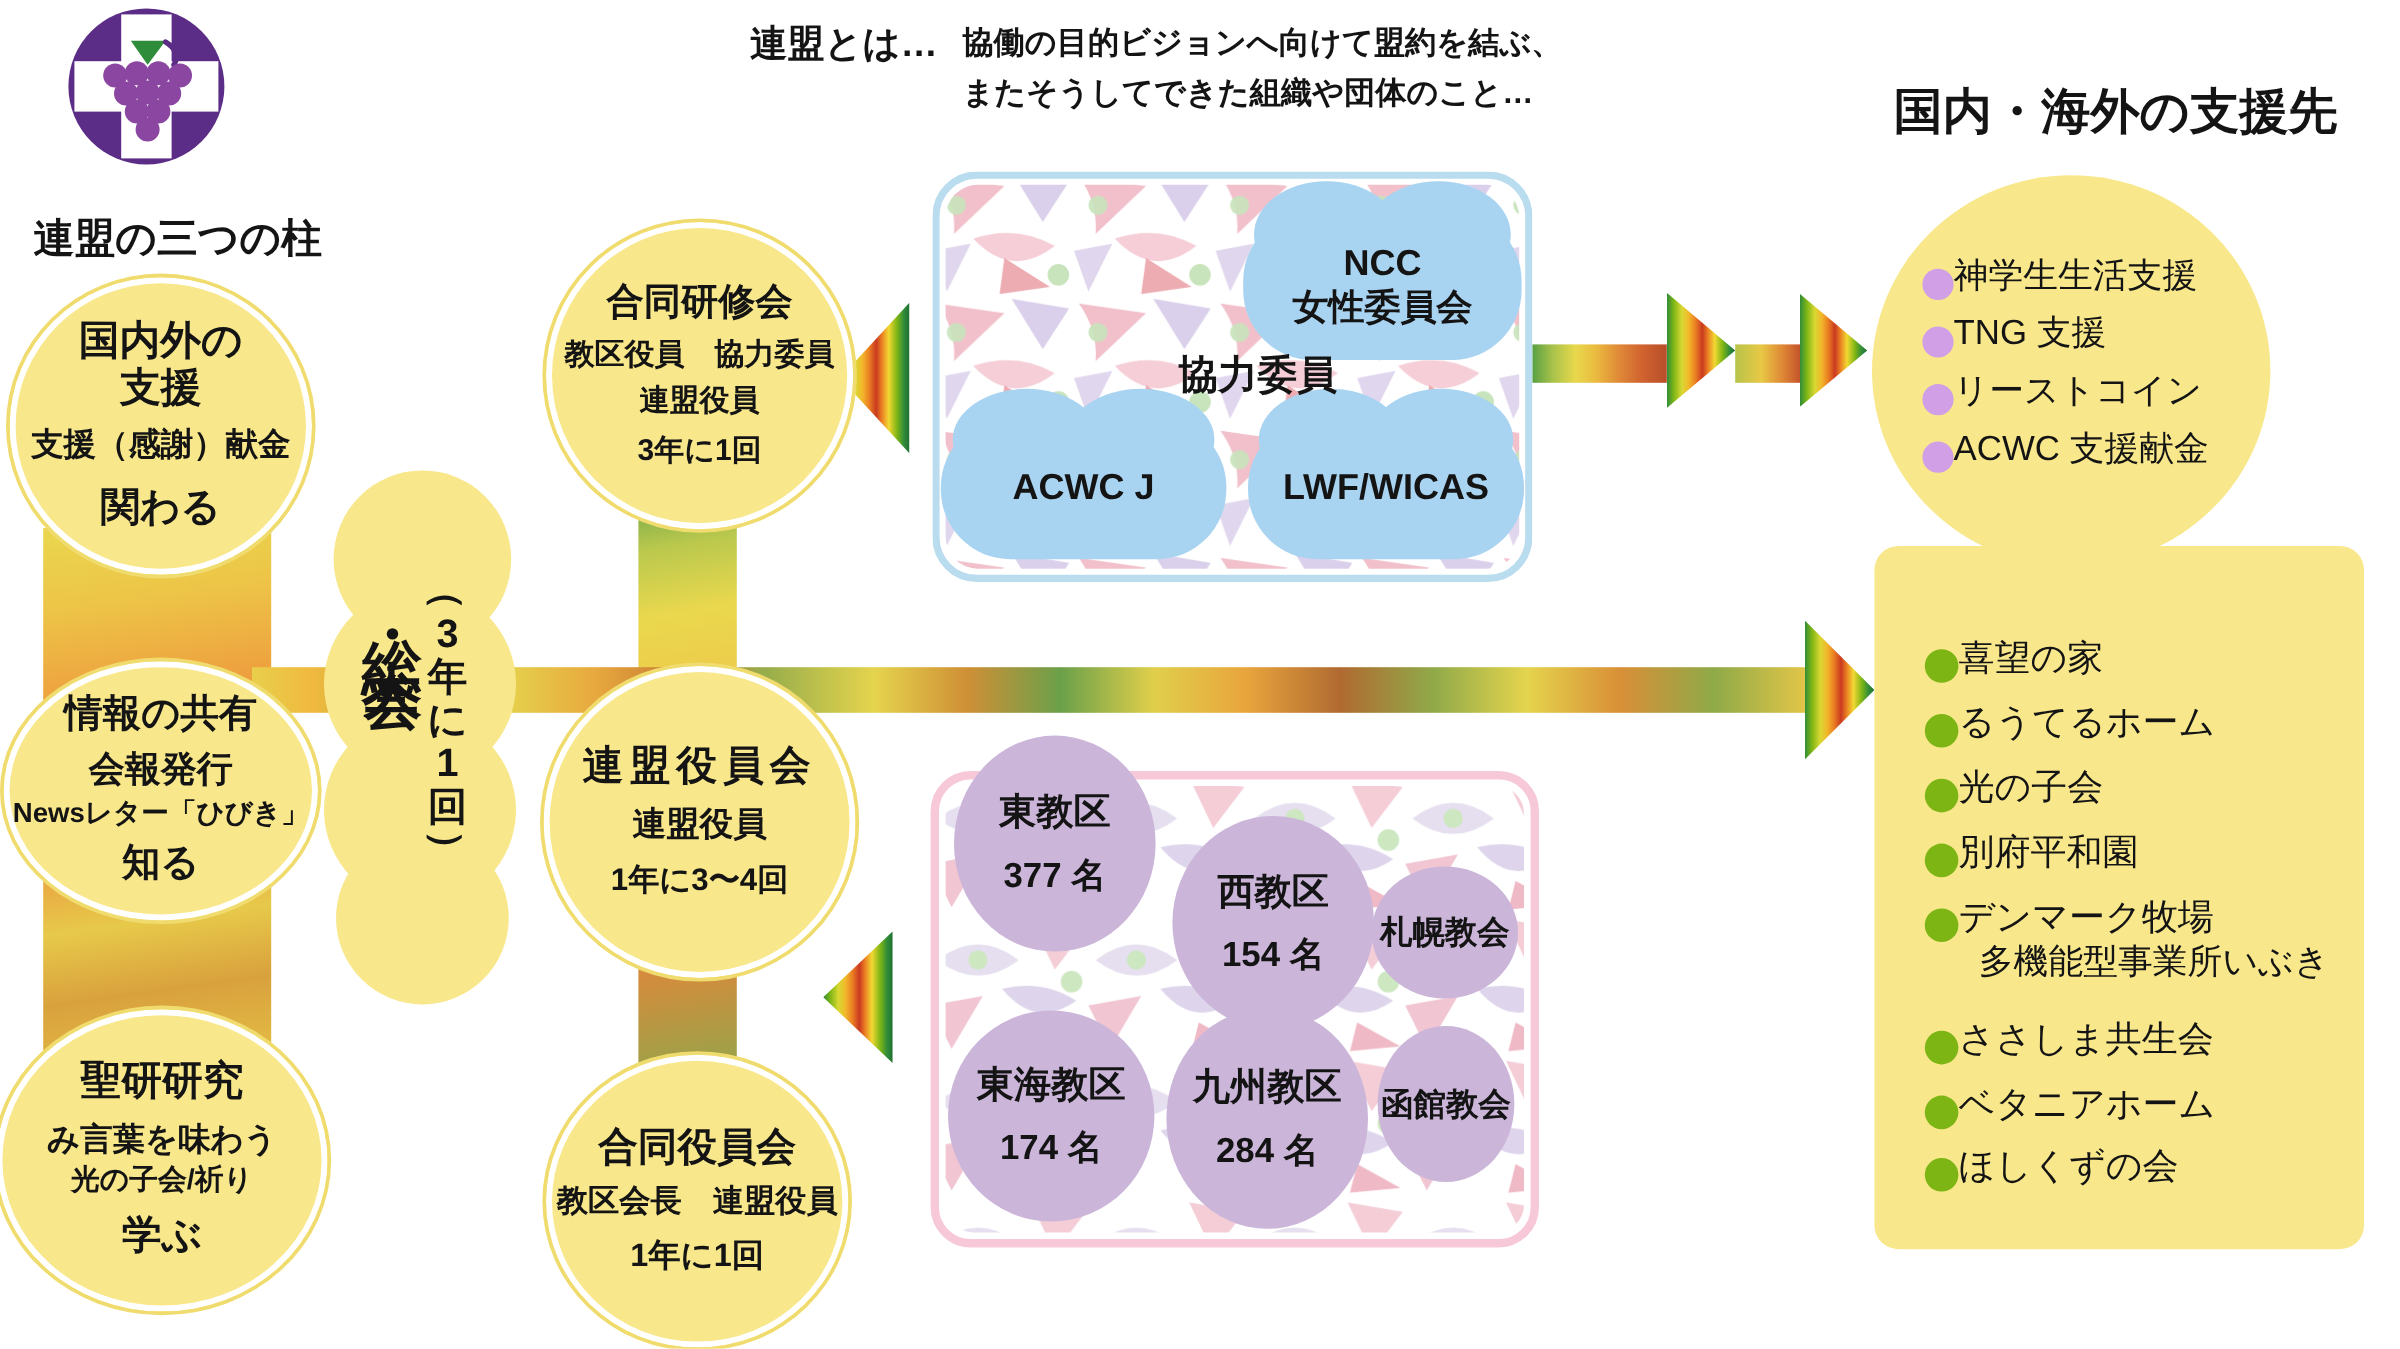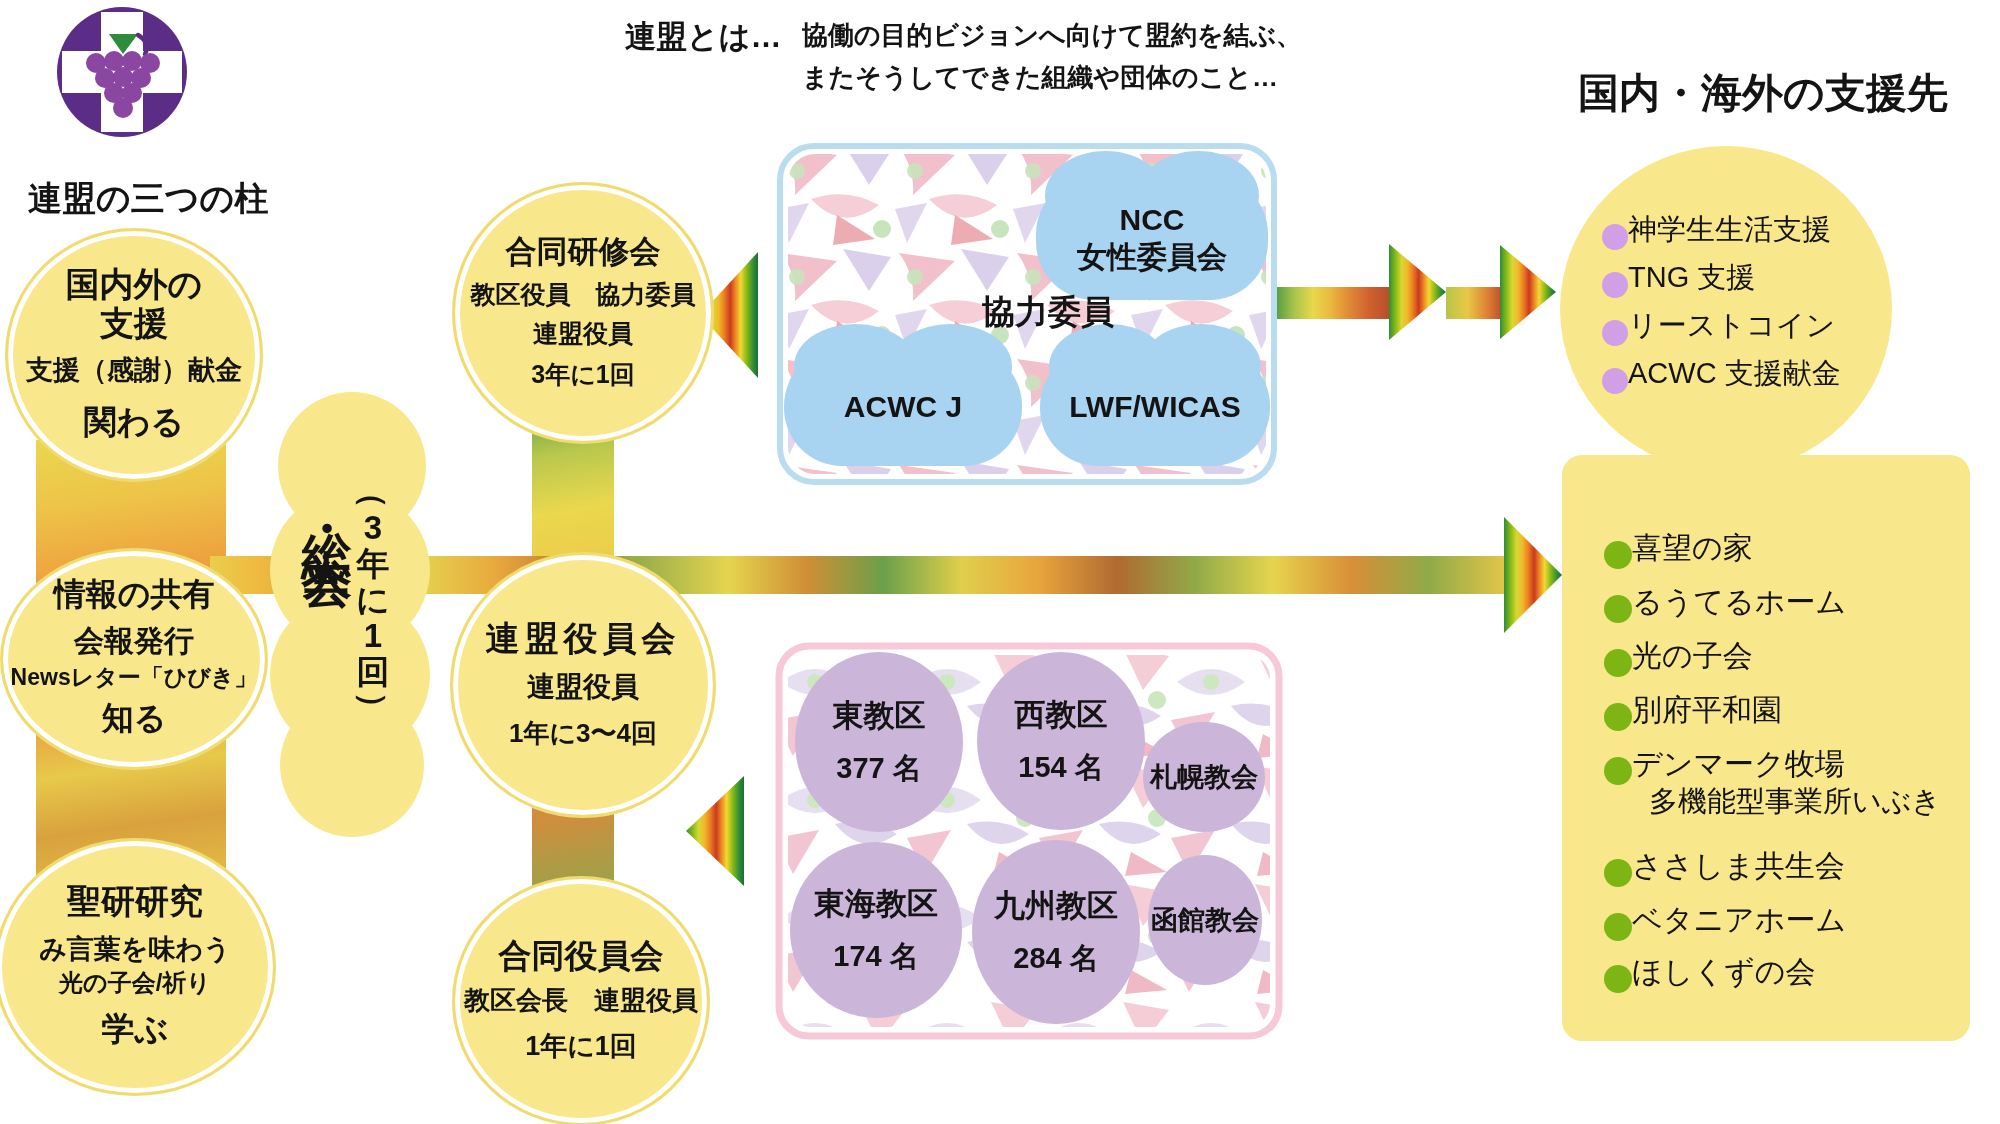--- a/index.html
+++ b/index.html
@@ -216,25 +216,25 @@
         <path d="M0 78 L44 70 L18 114Z" fill="#f1c5d1"></path>
         <path d="M60 64 Q94 56 122 74 Q88 98 60 64Z" fill="#ded5ec"></path>
         <path d="M92 92 L128 112 L86 116Z" fill="#f0b9c6"></path>
         <circle cx="118" cy="58" r="9" fill="#cde7c0"></circle>
       </pattern>
     </defs>
     <rect x="4" y="4" width="500" height="390" rx="30" fill="#ffffff" stroke="#f7c9d8" stroke-width="7"></rect>
     <rect x="13" y="13" width="482" height="372" rx="23" fill="url(#patB)"></rect>
   </svg>
 
-  <div class="dcircle" style="left:795px;top:652px;width:168px;height:180px;">
+  <div class="dcircle" style="left:795px;top:613px;width:168px;height:180px;">
     <div class="dname">東教区</div>
     <div class="dcount">377 名</div>
   </div>
-  <div class="dcircle" style="left:977px;top:652px;width:168px;height:178px;text-align:center;">
+  <div class="dcircle" style="left:977px;top:680px;width:168px;height:178px;text-align:center;">
     <div class="dname">西教区</div>
     <div class="dcount">154 名</div>
   </div>
   <div class="dcircle dsmall" style="left:1143px;top:722px;width:122px;height:110px;">
     <div>札幌教会</div>
   </div>
   <div class="dcircle" style="left:790px;top:842px;width:172px;height:176px;">
     <div class="dname">東海教区</div>
     <div class="dcount">174 名</div>
   </div>

